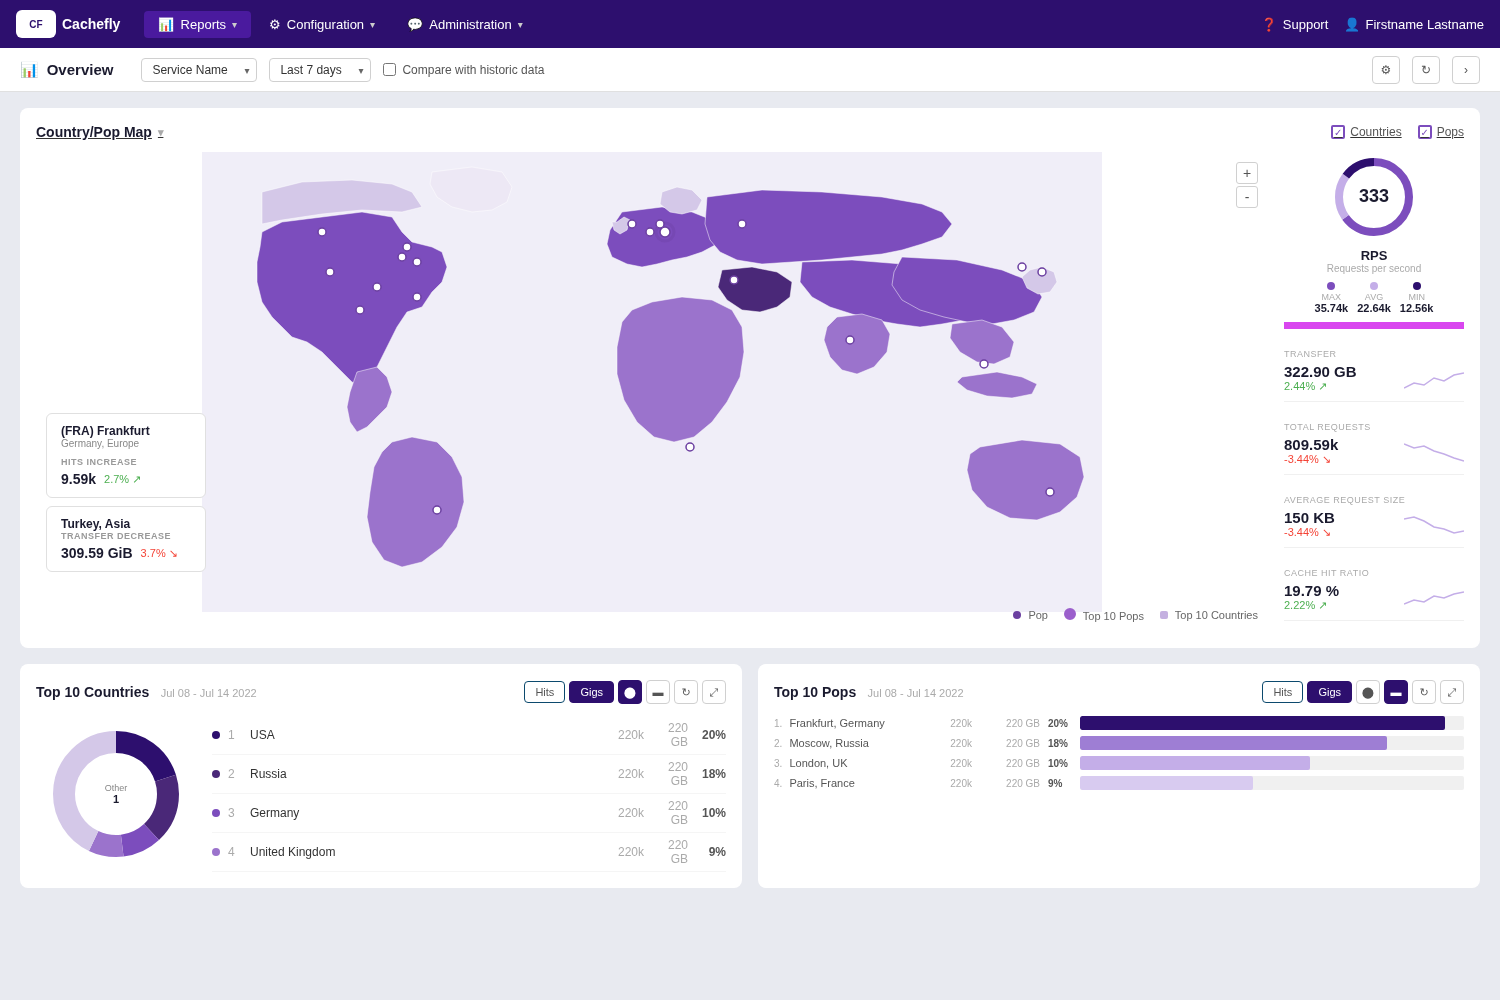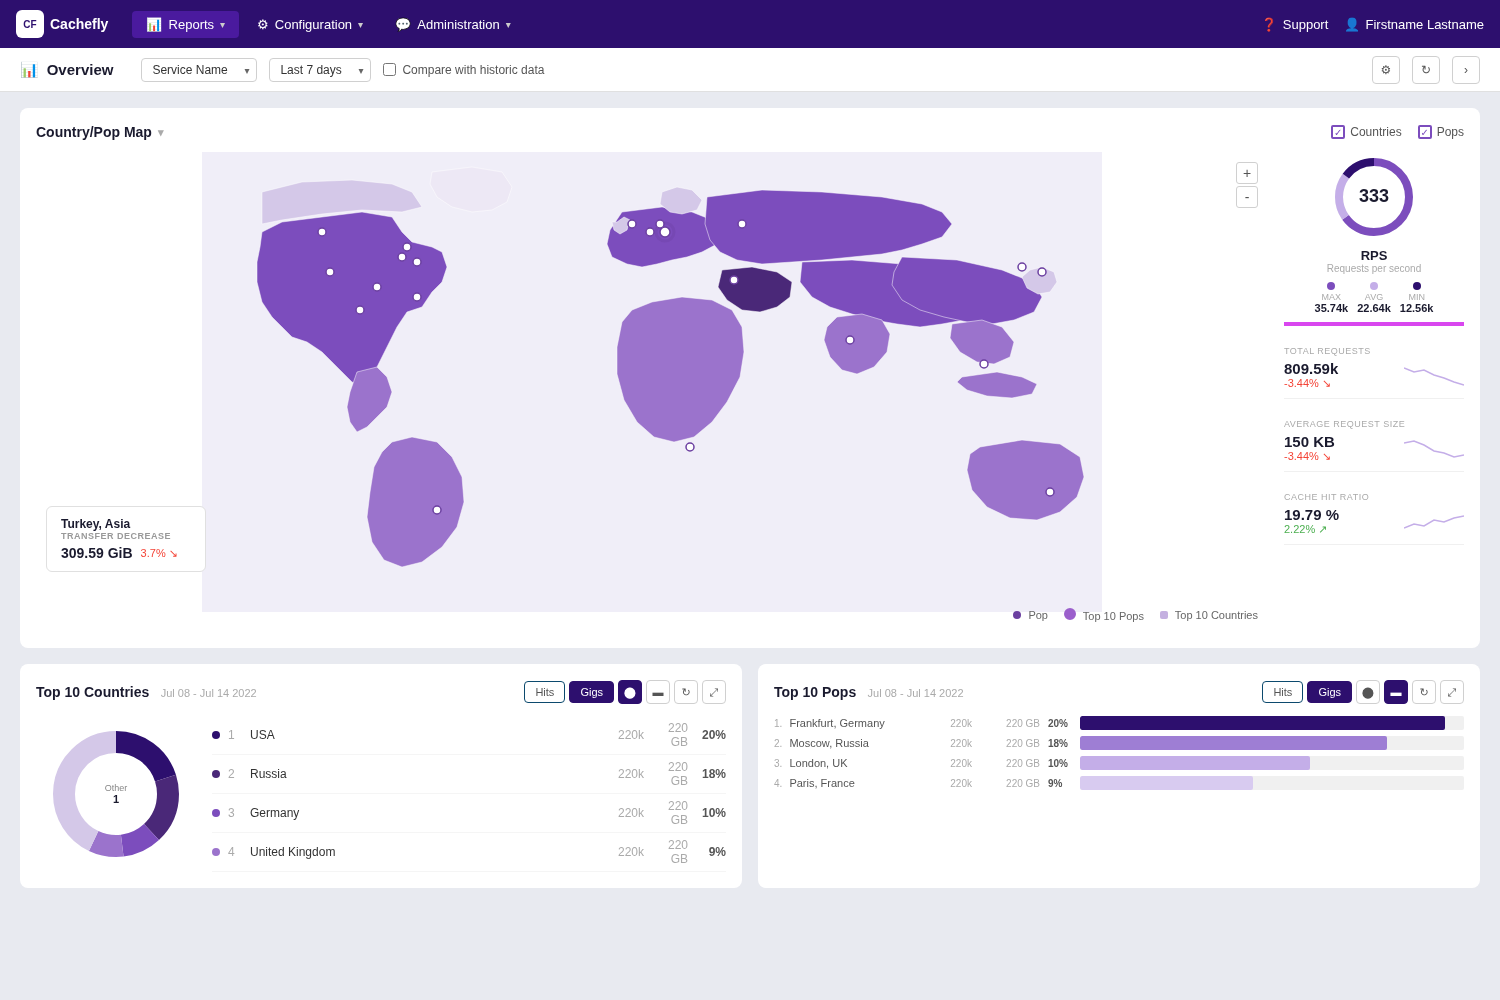--- a/index.html
+++ b/index.html
@@ -23,21 +23,21 @@
       display: flex;
       align-items: center;
       gap: 6px;
       color: #fff;
       font-weight: 700;
       font-size: 14px;
       padding: 0 12px 0 0;
       margin-right: 8px;
     }
     .nav-logo-icon {
-      width: 28px; height: 28px;
+      width: 40px; height: 28px;
       background: #fff;
       border-radius: 6px;
       display: flex; align-items: center; justify-content: center;
       color: #2d0f6e;
       font-weight: 900;
       font-size: 10px;
     }
     .nav-item {
       display: flex;
       align-items: center;
@@ -134,20 +134,21 @@
       border-radius: 8px;
       padding: 16px;
       margin-bottom: 16px;
       position: relative;
     }
     .map-header {
       display: flex;
       align-items: center;
       justify-content: space-between;
       margin-bottom: 12px;
+      text-decoration: underline;
     }
     .map-title {
       display: flex; align-items: center; gap: 6px;
       font-size: 14px; font-weight: 600; color: #1a1a2e;
       cursor: pointer;
     }
     .map-legend {
       display: flex; align-items: center; gap: 16px;
     }
     .legend-item {
@@ -276,21 +277,21 @@
       flex-direction: column;
       gap: 12px;
     }
 
     
     .rps-widget {
       display: flex;
       flex-direction: column;
       align-items: center;
       padding-bottom: 8px;
-      border-bottom: 4px solid #d946ef;
+      border-bottom: 7px solid #d946ef;
     }
     .donut-container {
       position: relative;
       width: 90px; height: 90px;
       margin-bottom: 6px;
     }
     .rps-title {
       font-size: 13px;
       font-weight: 600;
       color: #1a1a2e;
@@ -685,20 +686,31 @@
         </svg>
 
         
         <div class="map-zoom">
           <div class="zoom-btn">+</div>
           <div class="zoom-btn">-</div>
         </div>
 
         
         <div class="map-info-cards">
+          <div class="map-card">
+            <div class="map-card-title">(FRA) Frankfurt</div>
+            <div class="map-card-subtitle">Germany, Europe</div>
+            <div class="map-card-label">HITS INCREASE</div>
+            <div class="map-card-value">
+              <span class="map-card-number">9.59k</span>
+              <span class="map-card-pct up">
+                <span>2.7%</span> ↗
+              </span>
+            </div>
+          </div>
           <div class="map-card">
             <div class="map-card-title">Turkey, Asia</div>
             <div class="map-card-label">TRANSFER DECREASE</div>
             <div class="map-card-value">
               <span class="map-card-number">309.59 GiB</span>
               <span class="map-card-pct down">
                 <span>3.7%</span> ↘
               </span>
             </div>
           </div>
@@ -751,20 +763,34 @@
               <div class="rps-stat-value">22.64k</div>
             </div>
             <div class="rps-stat">
               <div class="rps-stat-dot" style="background:#2d0f6e"></div>
               <div class="rps-stat-label">MIN</div>
               <div class="rps-stat-value">12.56k</div>
             </div>
           </div>
         </div>
 
+        <div class="metric-widget">
+          <div class="metric-label">TRANSFER</div>
+          <div class="metric-row">
+            <div>
+              <div class="metric-value">322.90 GB</div>
+              <div class="metric-pct up">
+                <span>2.44%</span> ↗
+              </div>
+            </div>
+            <svg class="mini-sparkline" viewBox="0 0 60 30">
+              <polyline points="0,25 10,20 20,22 30,15 40,18 50,12 60,10" fill="none" stroke="#c4aee8" stroke-width="1.5"></polyline>
+            </svg>
+          </div>
+        </div>
 
         <div class="metric-widget">
           <div class="metric-label">TOTAL REQUESTS</div>
           <div class="metric-row">
             <div>
               <div class="metric-value">809.59k</div>
               <div class="metric-pct down">
                 <span>-3.44%</span> ↘
               </div>
             </div>

